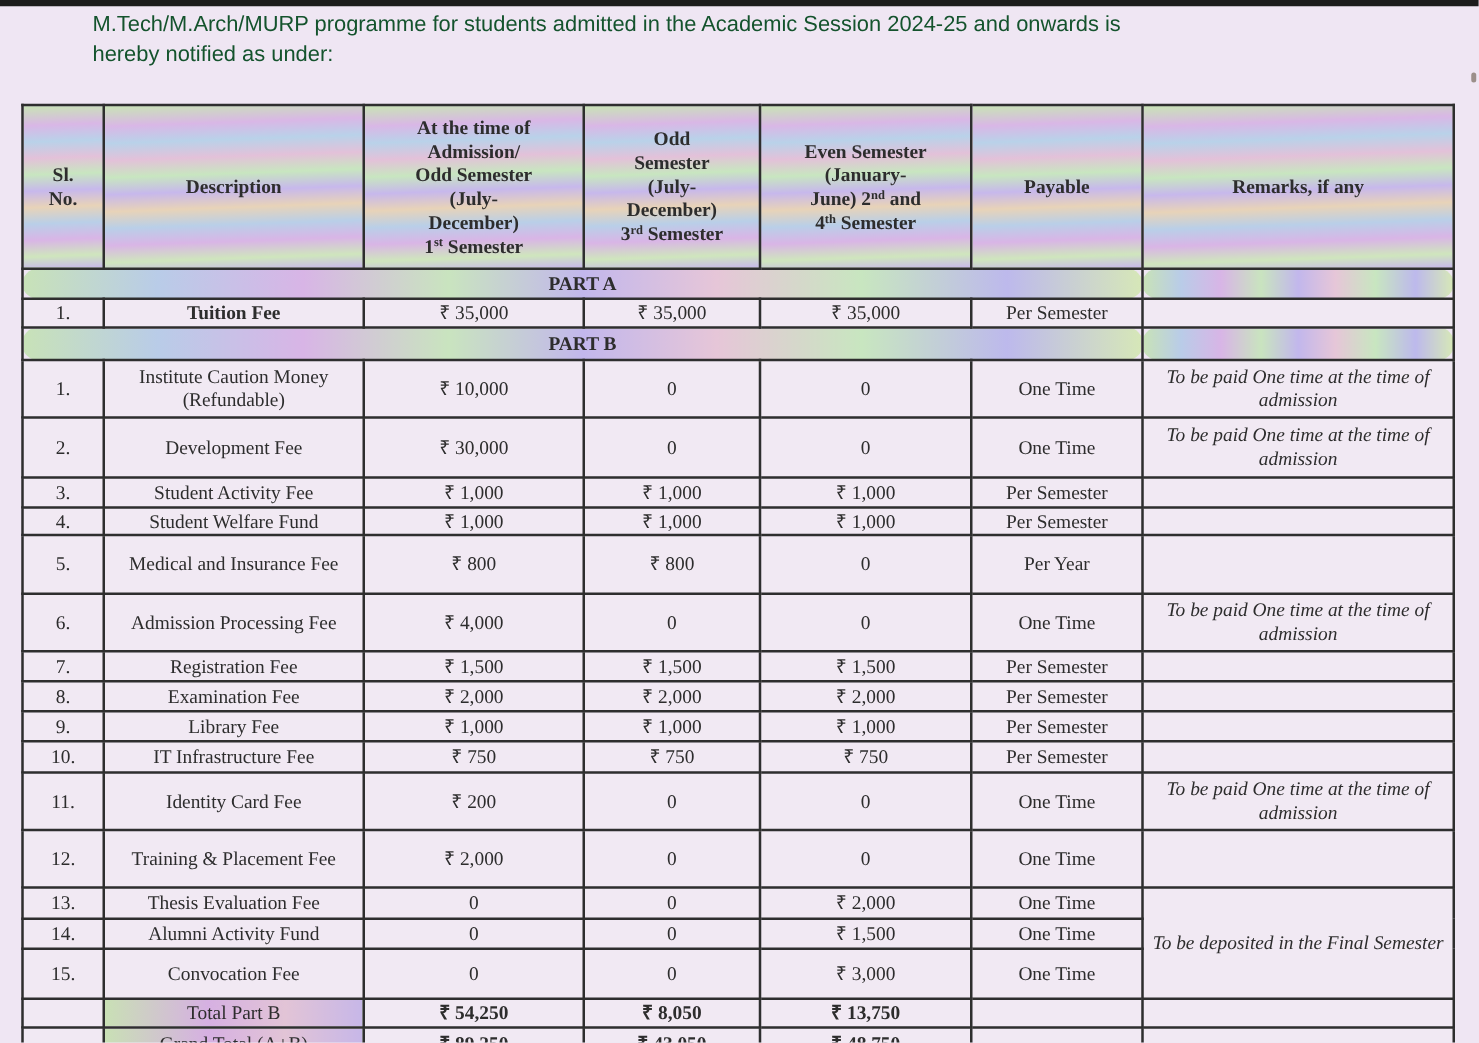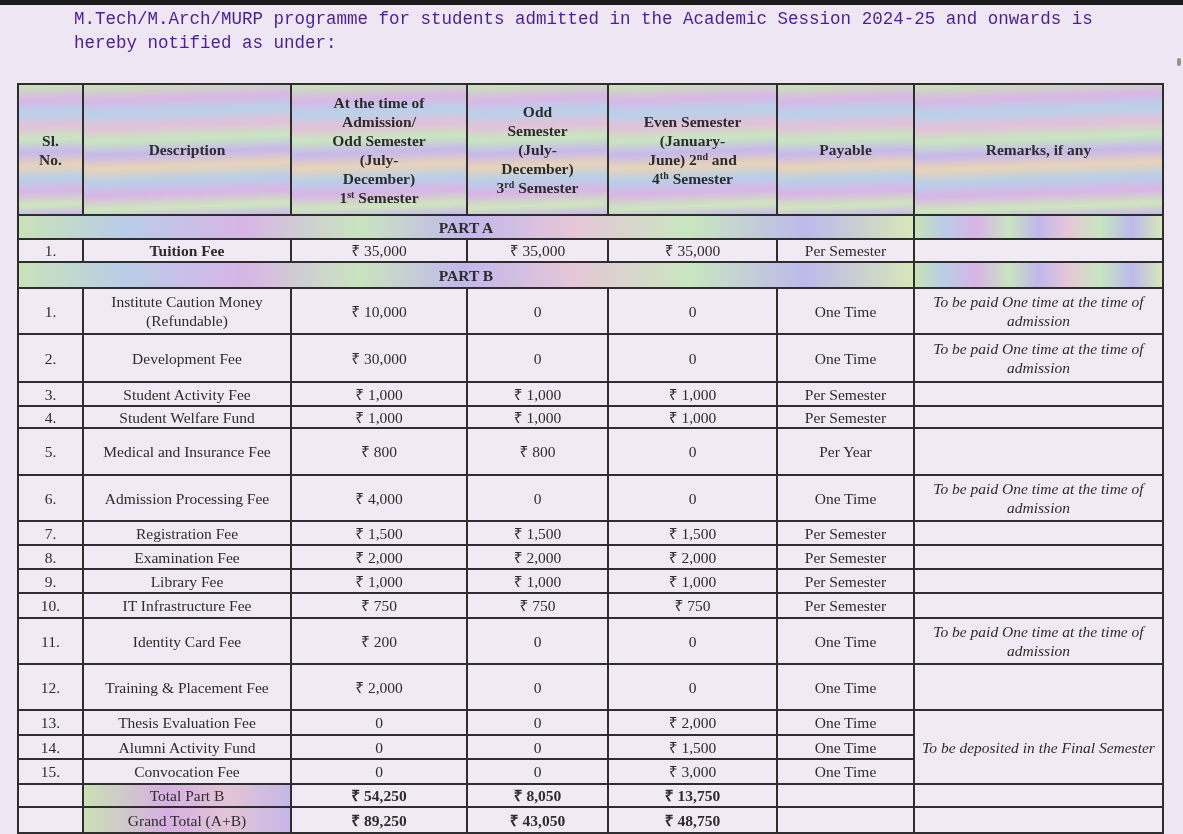--- a/index.html
+++ b/index.html
@@ -5,21 +5,21 @@
   html, body { margin: 0; padding: 0; }
   body {
     width: 1183px; height: 834px; overflow: hidden; position: relative;
     background: #efe6f3;
     font-family: "DejaVu Serif", serif;
     color: #2a2a2a;
   }
   .topbar { position: absolute; left: 0; top: 0; width: 1183px; height: 5px; background: #1c1c1c; }
   .intro {
     position: absolute; left: 74px; top: 7px; width: 1080px;
-    font-family: Liberation Mono, monospace; font-size: 17.5px; line-height: 24px; color: #4c1d95;
+    font-family: Liberation Sans, sans-serif; font-size: 17.5px; line-height: 24px; color: #14532d;
   }
   .intro div { white-space: nowrap; }
   .speck { position: absolute; left: 1177px; top: 58px; width: 4px; height: 8px; background: #9b8f8a; border-radius: 2px; }
 
   table.fees {
     position: absolute; left: 17px; top: 83px;
     border-collapse: collapse; table-layout: fixed; width: 1145px;
   }
   table.fees td, table.fees th {
     border: 2px solid #2e2e2e; padding: 0 4px; text-align: center; vertical-align: middle;
@@ -28,20 +28,21 @@
   }
   .rainbow {
     background: linear-gradient(178deg,
       #c9e3b6 0%, #d9b7e6 12%, #b9d2e9 22%, #e3c1d9 32%, #c8e6c0 42%,
       #c7b8ec 52%, #e8d3b8 62%, #b9cfe8 72%, #d9b5e6 82%, #cfe6bd 92%, #c9b9ea 100%);
   }
   .rainbow-h {
     background: linear-gradient(90deg,
       #c8e2b8 0%, #b9cce8 12%, #d8b5e6 25%, #c9e4bf 38%, #c2b7ec 50%,
       #e6c6d8 62%, #c8e6c0 75%, #bdb9ec 88%, #d6e7b8 100%);
+    border-radius: 12px;
   }
   th.hdr { font-family: "DejaVu Serif", serif; font-weight: bold; font-size: 15px; line-height: 21.5px; color: #2a2a2a; }
   th.hdr sup { font-size: 10px; vertical-align: 5px; line-height: 0; }
   td.part { text-align: right; font-family: "DejaVu Serif", serif; font-weight: bold; font-size: 15px; padding-right: 290px; }
   td.sl { text-align: left; padding-left: 5px; vertical-align: top; }
   td.sl.single { vertical-align: middle; }
   td.bold { font-weight: bold; }
   td.remark { font-style: italic; font-size: 15px; line-height: 19px; margin-left: 33px; }
   td.total-desc { font-weight: normal; background: linear-gradient(90deg, #c9e0b5 0%, #d6b0e2 40%, #e2c4d6 70%, #c7b7e8 100%); margin-top: 21px; }
   td.total-val { font-weight: bold; font-size: 16px; margin-top: 28px; }
@@ -236,21 +237,21 @@
       <td class="remark" rowspan="3">To be deposited in the Final Semester</td>
     </tr>
     <tr style="height:24px" class="cell-bg">
       <td class="sl single">14.</td>
       <td>Alumni Activity Fund</td>
       <td>0</td>
       <td>0</td>
       <td>₹ 1,500</td>
       <td>One Time</td>
     </tr>
-    <tr style="height:25px" class="cell-bg">
+    <tr style="height:40px" class="cell-bg">
       <td class="sl single">15.</td>
       <td>Convocation Fee</td>
       <td>0</td>
       <td>0</td>
       <td>₹ 3,000</td>
       <td>One Time</td>
     </tr>
 
     <tr style="height:23px" class="cell-bg">
       <td></td>

